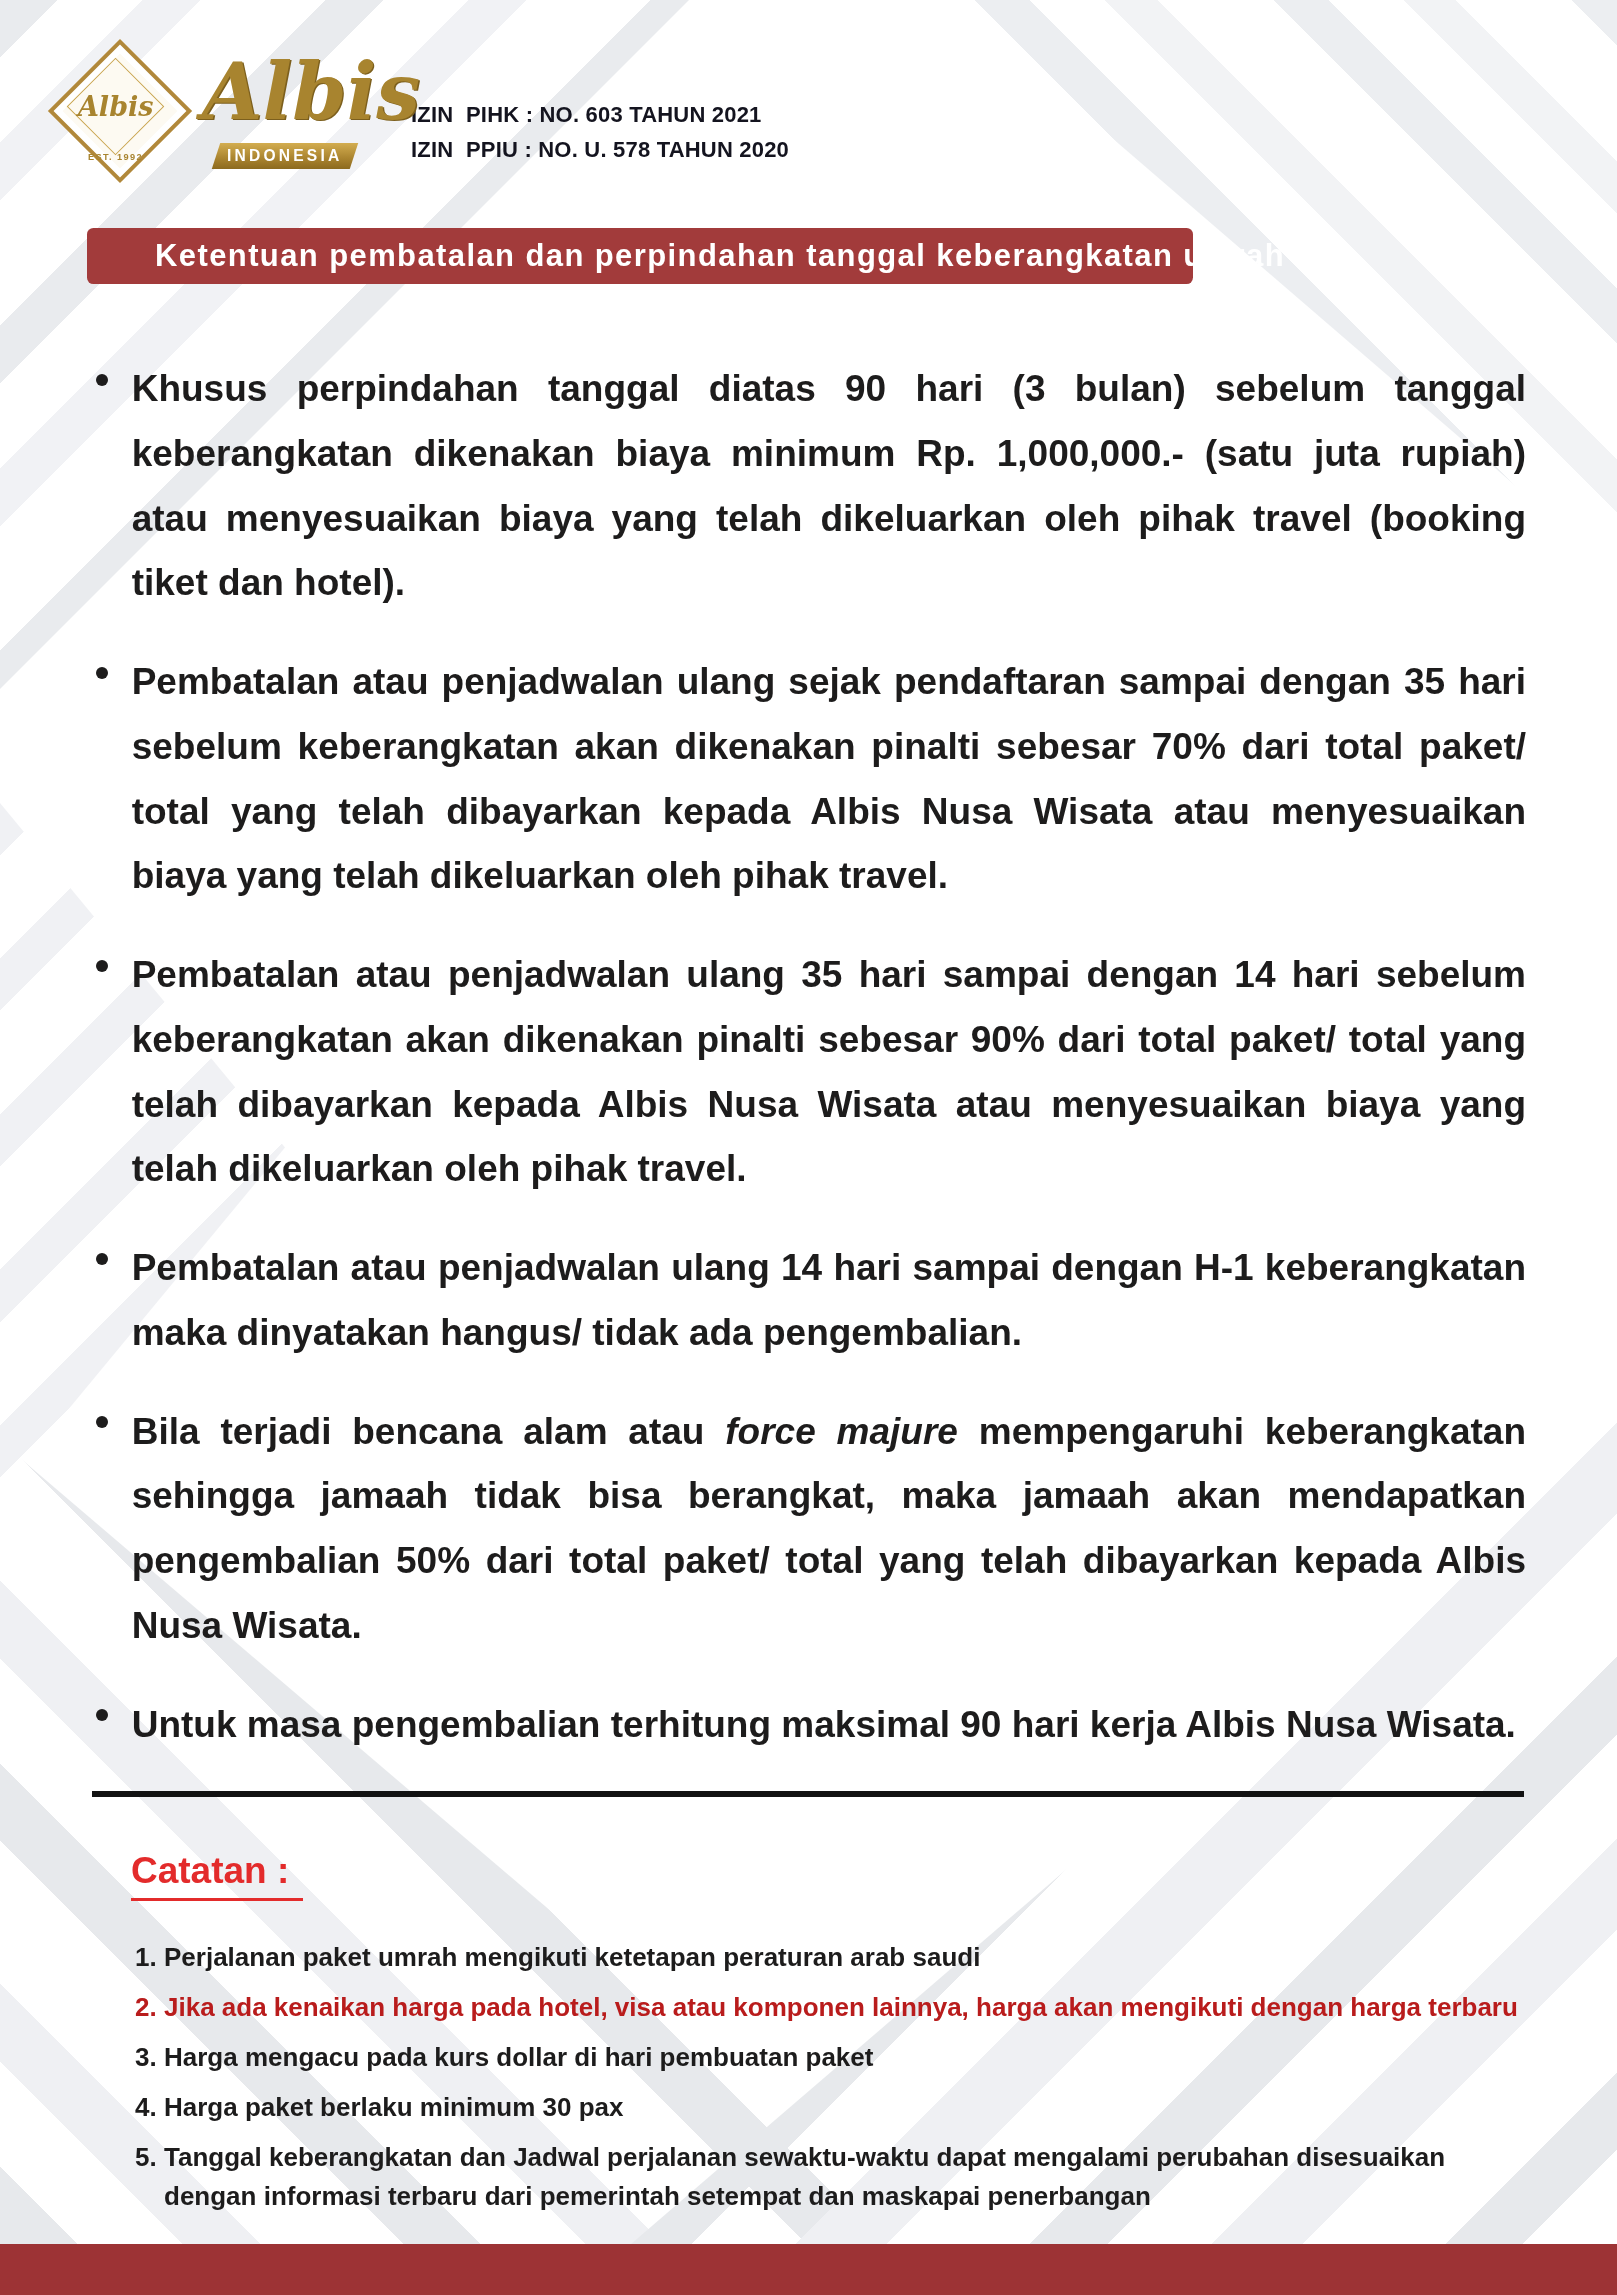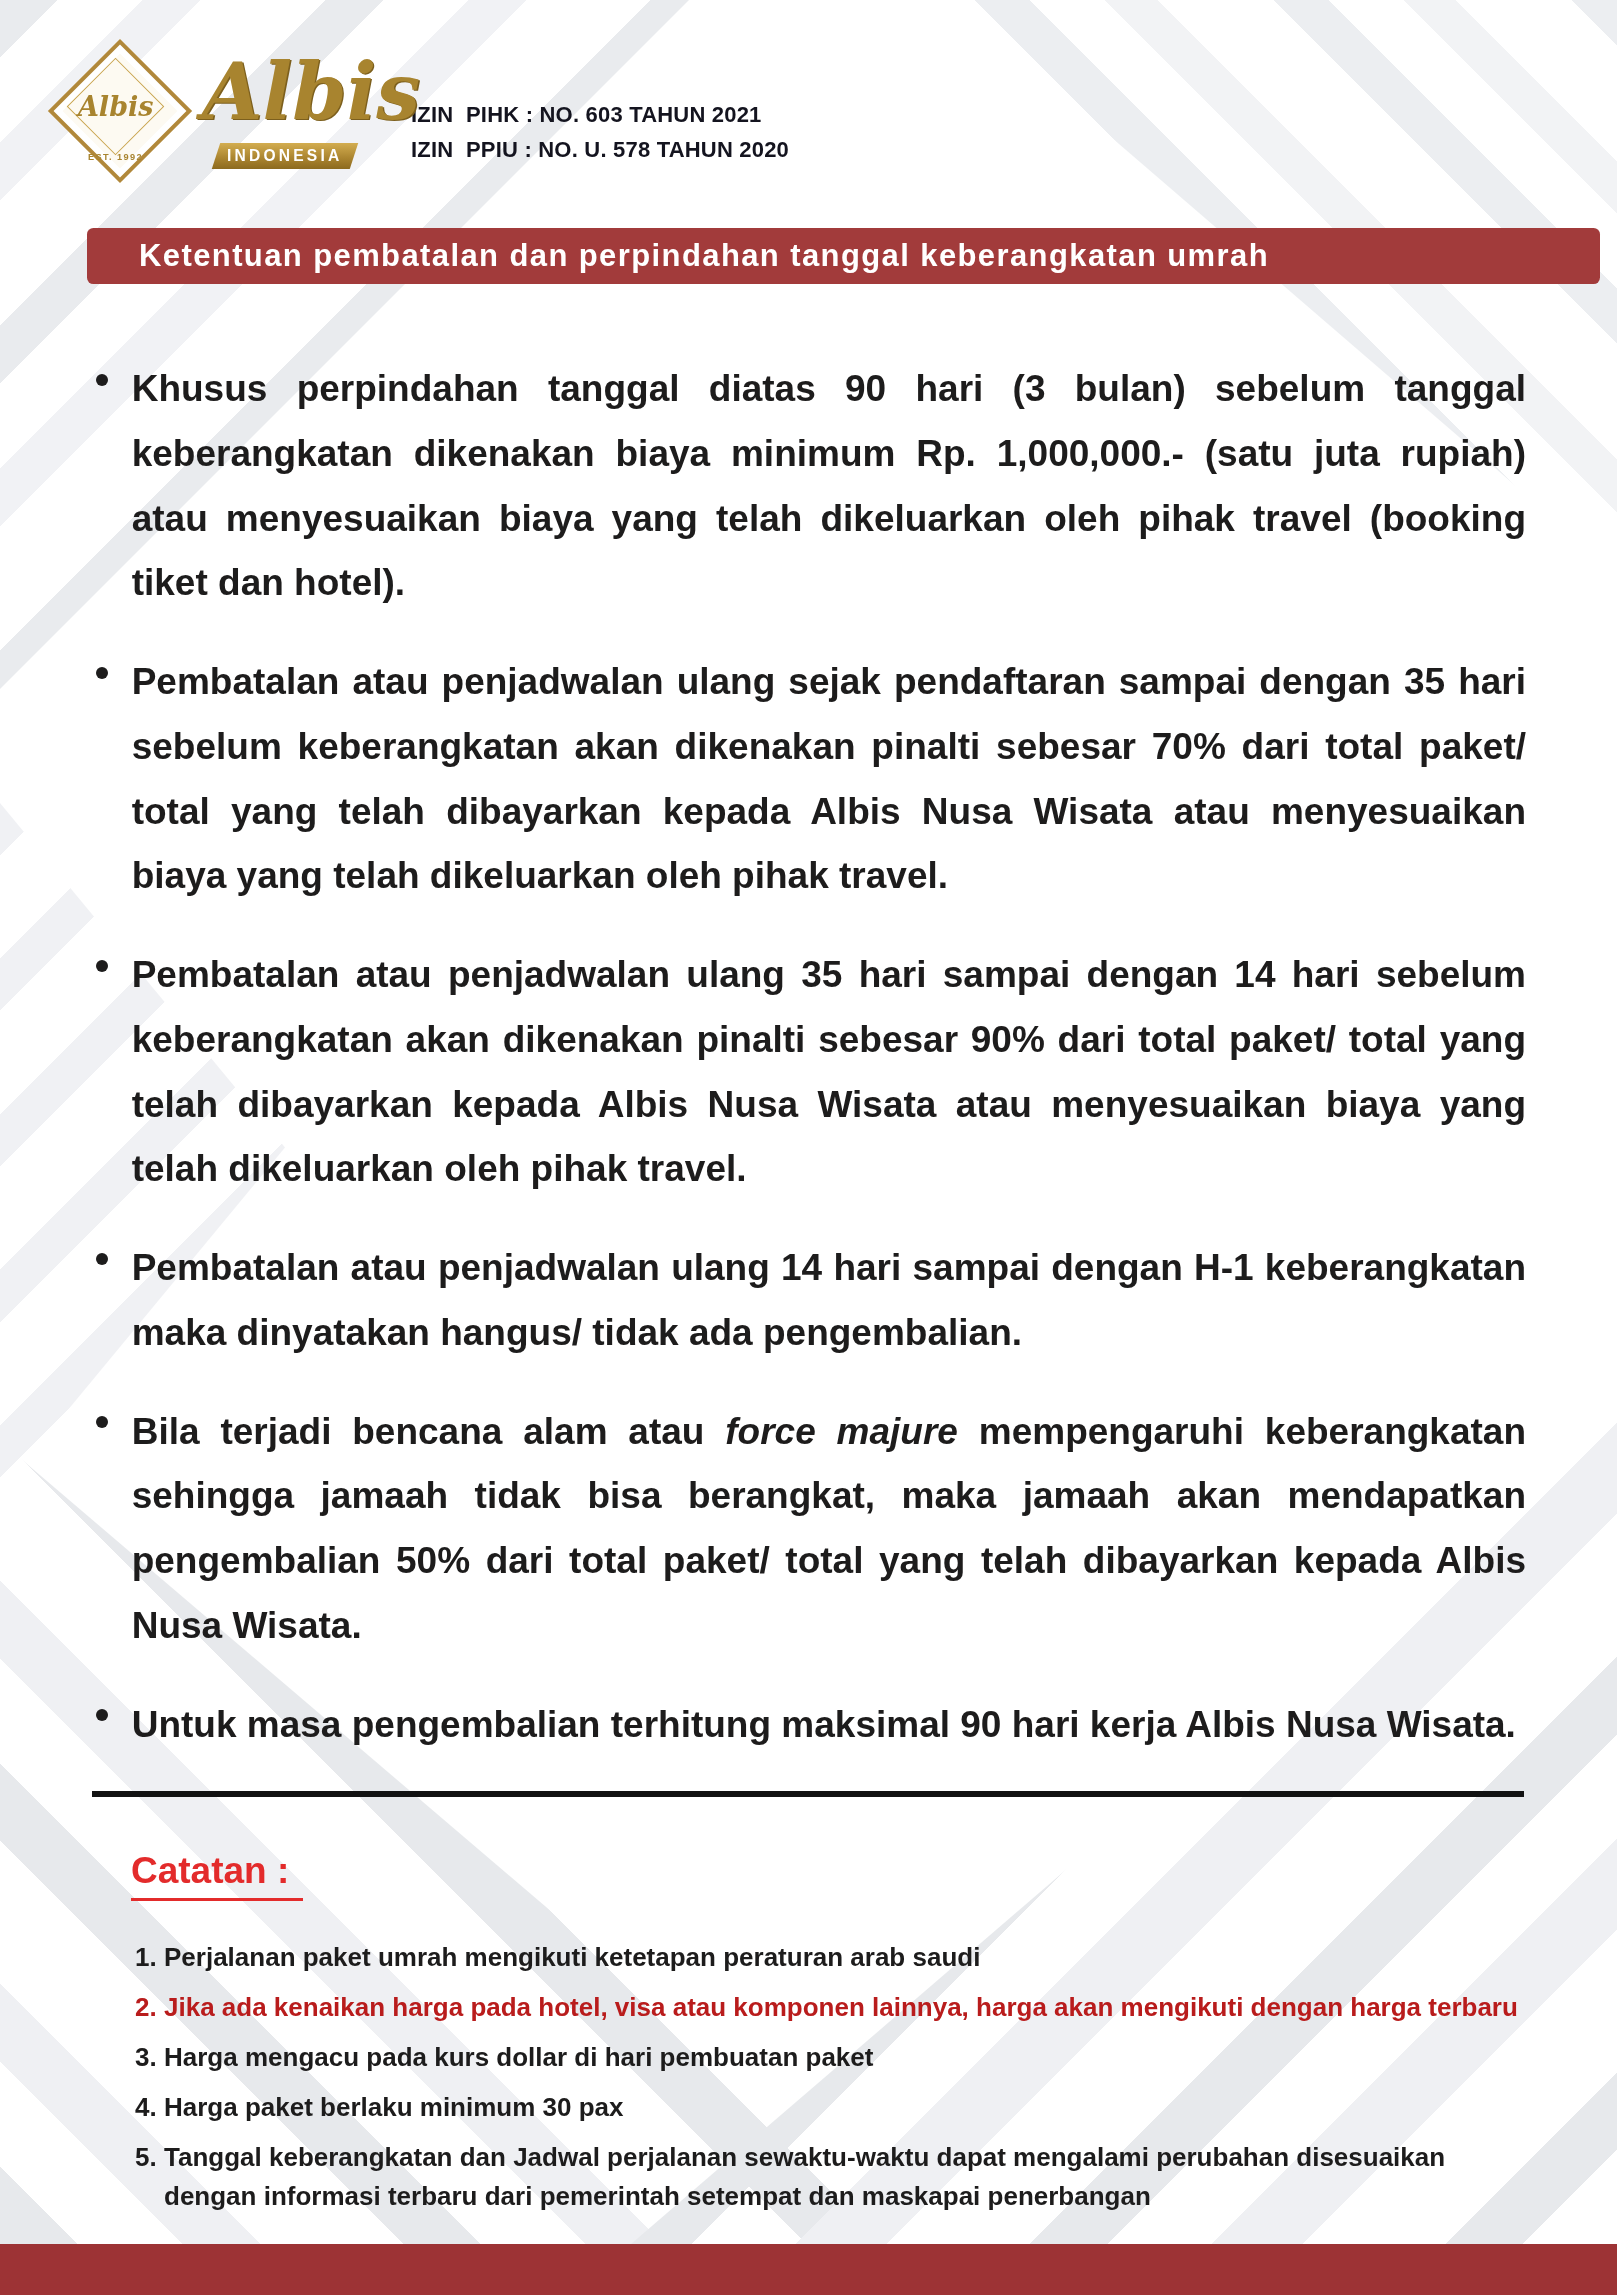--- a/index.html
+++ b/index.html
@@ -80,24 +80,24 @@
     color:#ffffff;font-weight:bold;font-size:15.6px;letter-spacing:3.2px;
   }
   .permits{margin-left:53px;padding-top:25px;}
   .permit-line{
     font-weight:bold;font-size:22px;line-height:1.55;color:#14141f;
     letter-spacing:0.2px;white-space:pre;
   }
 
   .banner{
     box-sizing:border-box;
-    margin:32px 0 0 87px;width:1513px;height:56px;
+    margin:32px 0 0 87px;width:1106px;height:56px;
     background:#a23b3b;border-radius:6.4px;
     display:flex;align-items:center;
-    padding-left:52px;
+    padding-left:68px;
   }
   .banner-title{
     color:#ffffff;font-size:31px;font-weight:600;letter-spacing:1.4px;
     white-space:nowrap;
   }
 
   .terms{margin:73px 92px 0 92px;}
   .term{display:flex;margin-bottom:34px;}
   .term-dot{
     width:12px;height:12px;border-radius:50%;background:#1d1c1c;

